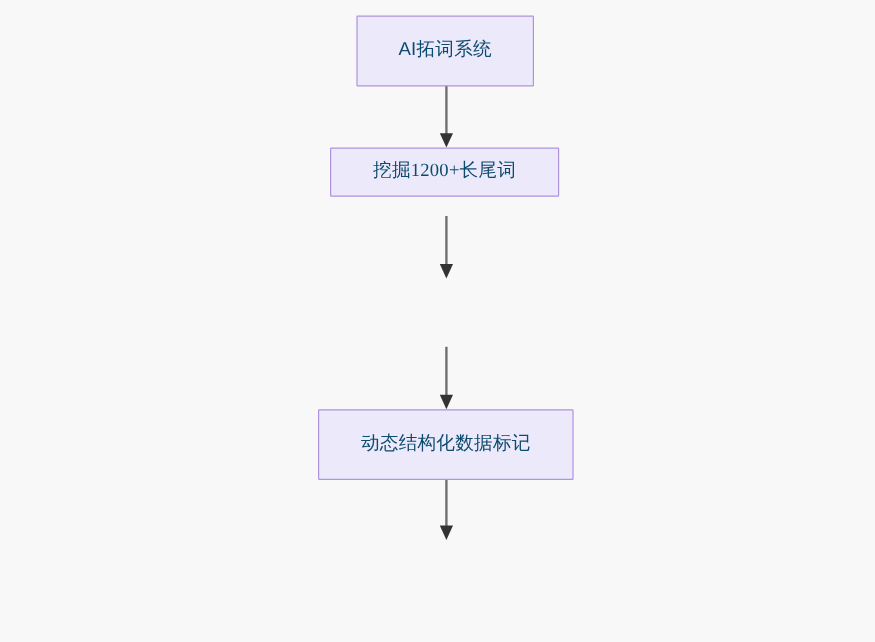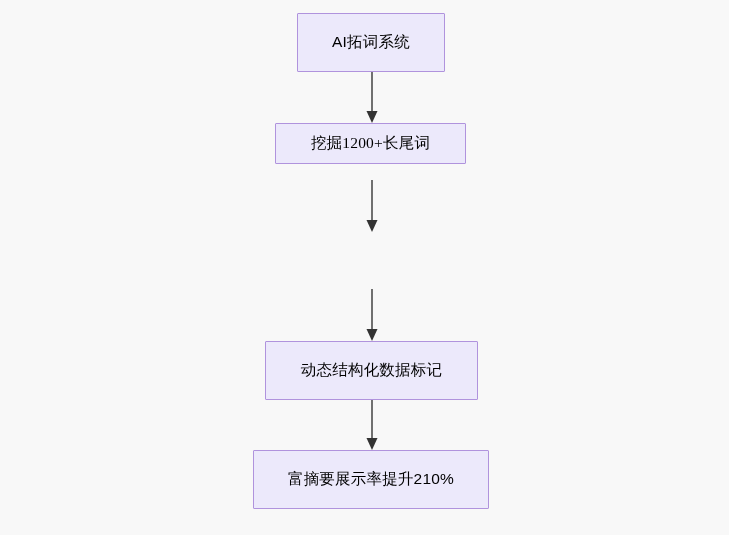--- a/index.html
+++ b/index.html
@@ -20,21 +20,21 @@
   }
   .node {
     position: absolute;
     box-sizing: border-box;
     background: #ece9fb;
     border: 1.6px solid #b093dd;
     border-radius: 1px;
     display: flex;
     align-items: center;
     justify-content: center;
-    color: #000000;
+    color: #0c4a6e;
     font-size: 15.5px;
     line-height: 1.2;
     letter-spacing: 0.2px;
     white-space: nowrap;
   }
   .node-label {
     display: block;
     text-align: center;
     padding: 0 14px;
   }
@@ -85,17 +85,14 @@
 
   <div class="node" style="left:275px; top:123px; width:191px; height:41px;font-family:Liberation Serif, serif;">
     <span class="node-label">挖掘1200+长尾词</span>
   </div>
 
 
   <div class="node" style="left:265px; top:341px; width:213px; height:59px;">
     <span class="node-label">动态结构化数据标记</span>
   </div>
 
-  <div class="node" style="left:253px; top:450px; width:236px; height:59px;">
-    <span class="node-label">富摘要展示率提升210%</span>
-  </div>
 
 </div>
 
 </body></html>

